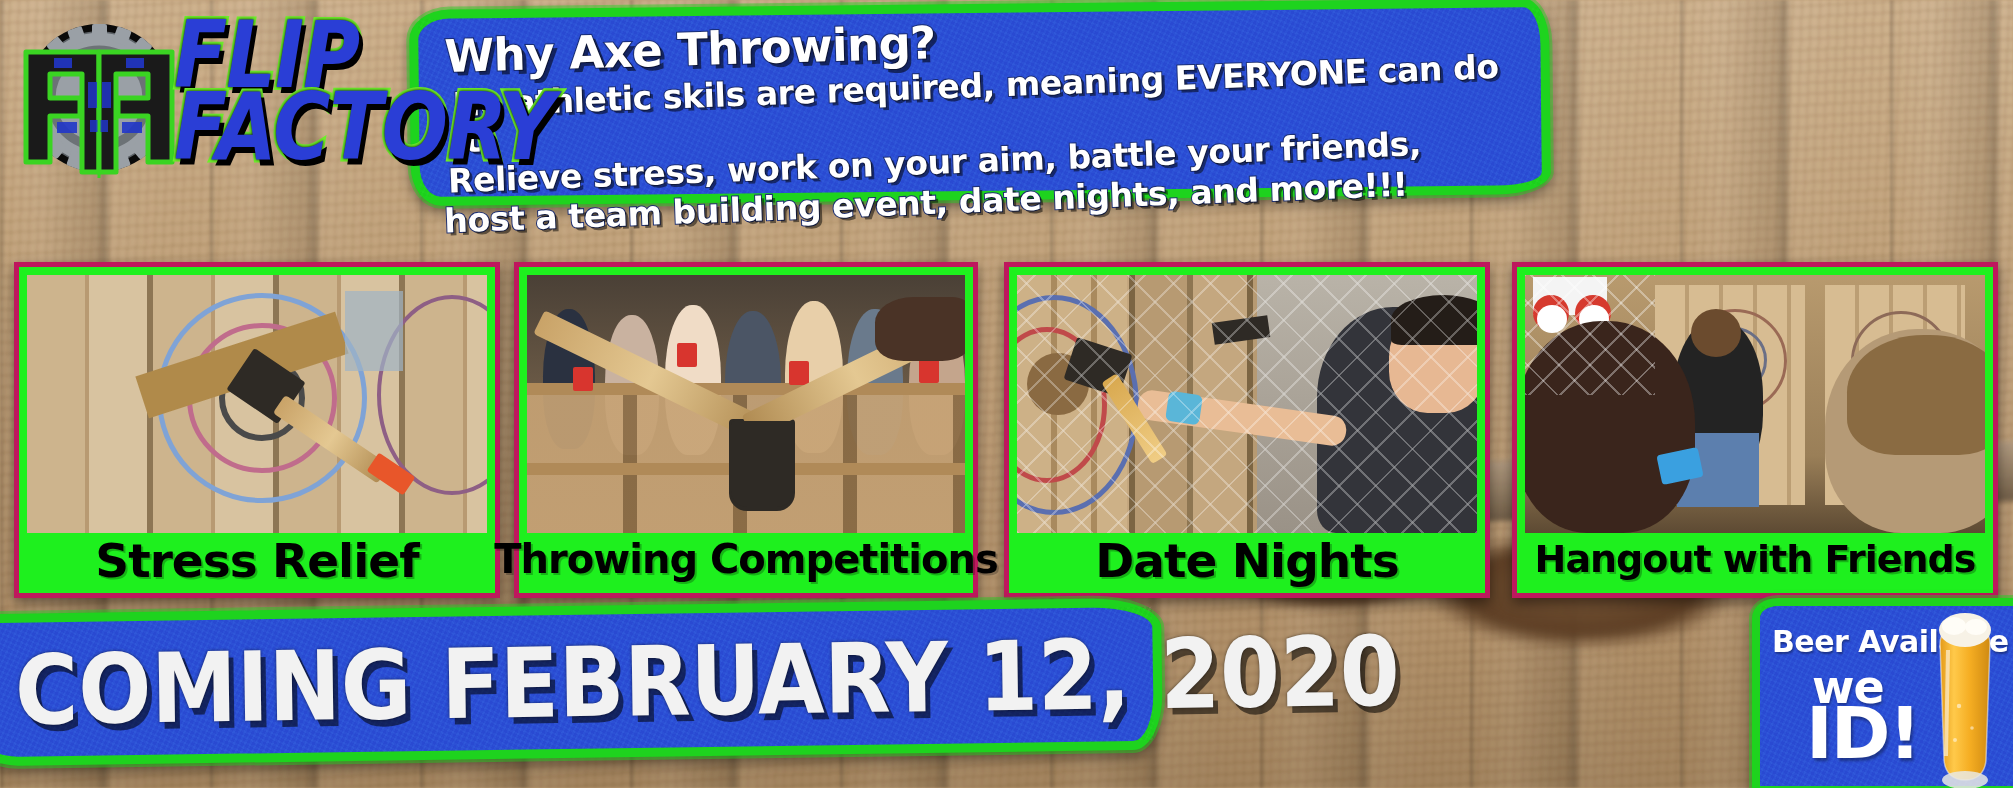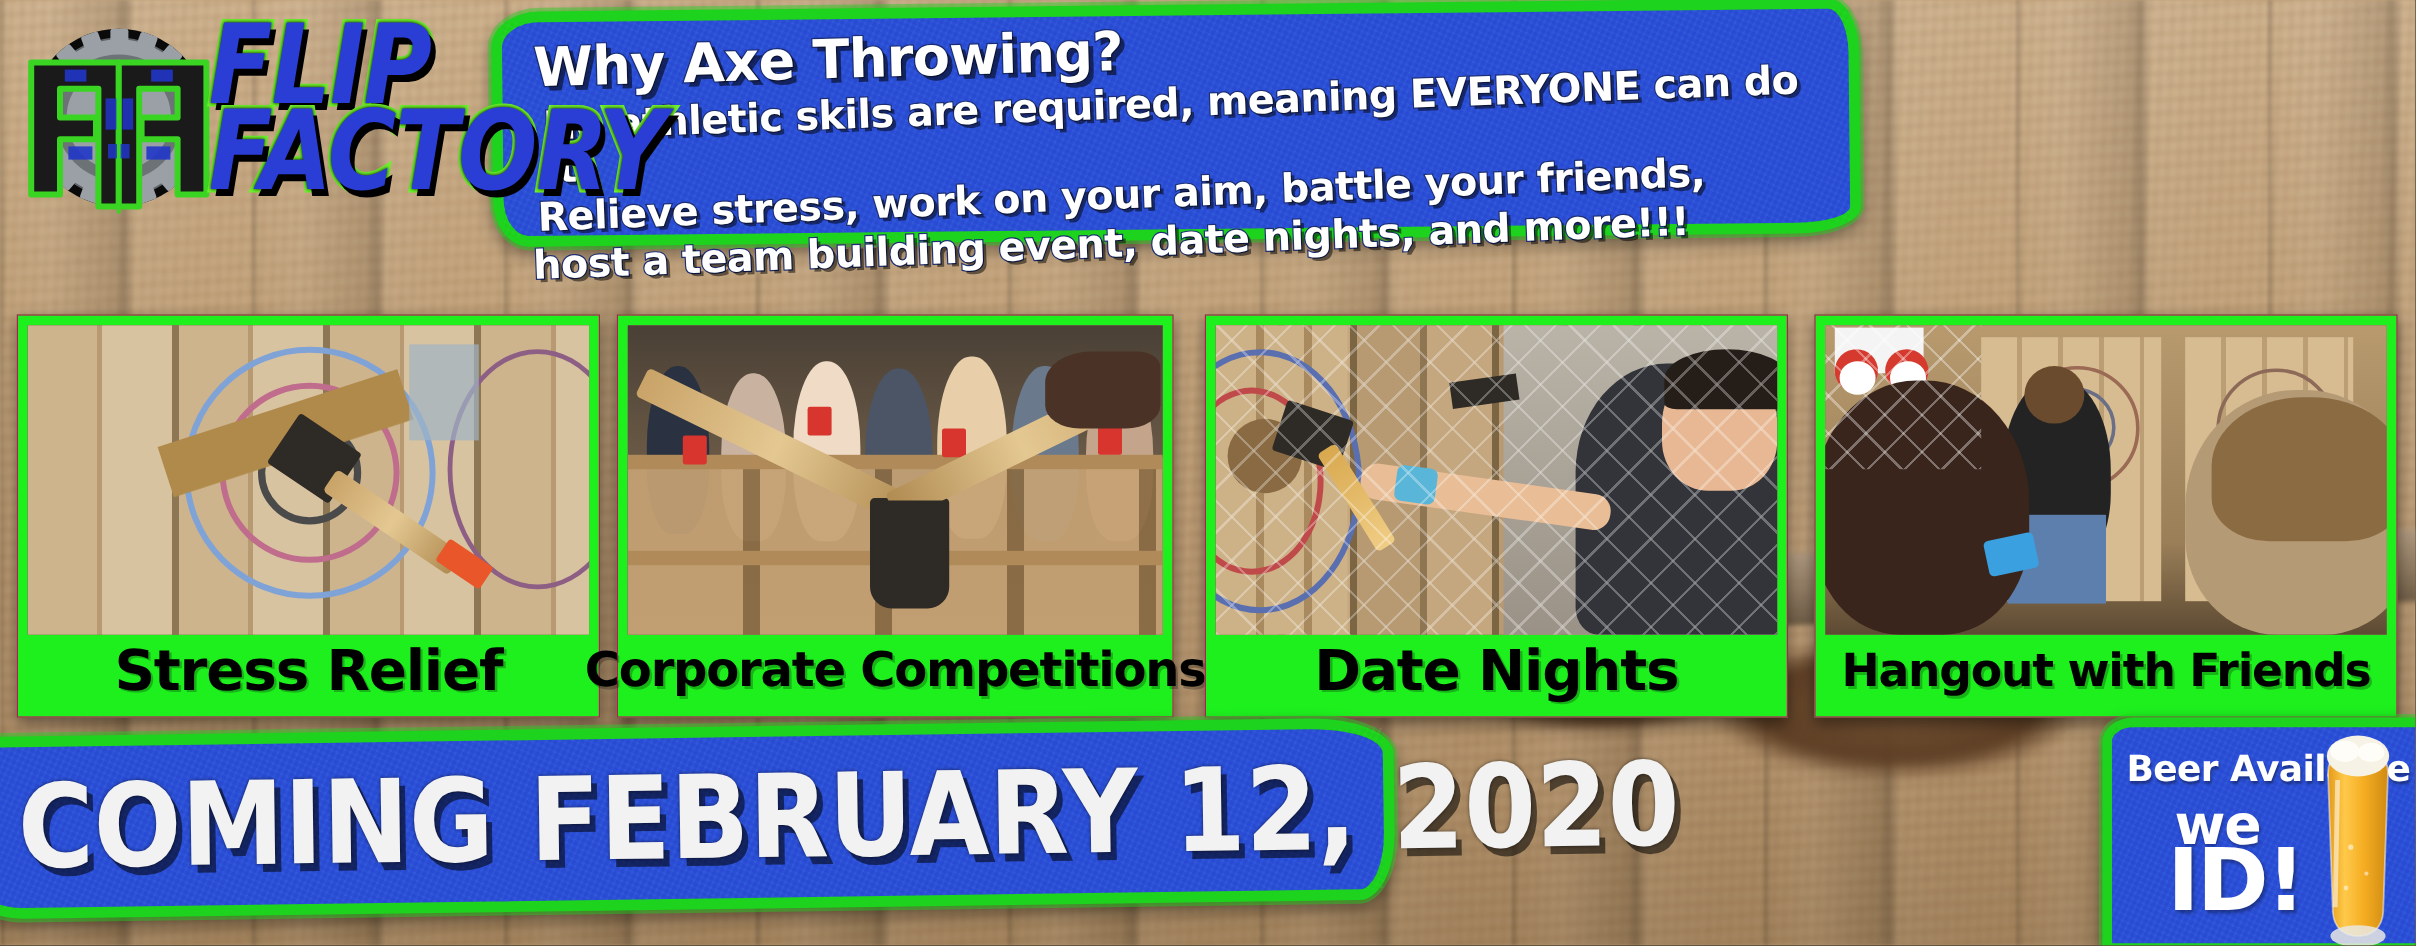--- a/index.html
+++ b/index.html
@@ -115,21 +115,21 @@
   }
   .why .l1{transform:rotate(-1.5deg) translateX(8px);}
   .why .l2{transform:rotate(-1.6deg) translateX(2px);}
   .why .l3{transform:rotate(-1.6deg) translateX(-2px);}
 
   
   .cards{position:absolute;left:0;top:262px;width:2013px;height:336px;z-index:6;}
   .card{
     position:absolute;top:0;height:336px;
     background:#1ef01e;
-    border:1px solid #be185d;
+    border:5px solid #be185d;
     box-shadow:0 5px 12px rgba(0,0,0,.45);
     padding:8px;
     display:flex;flex-direction:column;
   }
   .card .photo{
     flex:0 0 258px;width:100%;position:relative;overflow:hidden;
     background:#8b7355;
   }
   .card .cap{
     flex:1;display:flex;align-items:center;justify-content:center;
@@ -333,21 +333,21 @@
             <div class="handle" style="left:6px;top:8px;width:250px;height:26px;transform:rotate(26deg);transform-origin:left center;"></div>
             <div class="head" style="left:196px;top:118px;width:66px;height:92px;border-radius:4px 4px 18px 18px;"></div>
           </div>
           <div class="axe" style="left:186px;top:26px;width:280px;height:170px;">
             <div class="handle" style="left:250px;top:8px;width:240px;height:26px;transform:rotate(154deg);transform-origin:left center;"></div>
             <div class="head" style="left:18px;top:120px;width:62px;height:86px;border-radius:4px 4px 16px 16px;"></div>
           </div>
           <div style="position:absolute;left:348px;top:22px;width:96px;height:64px;background:#4a3326;border-radius:40% 20% 30% 30%;"></div>
         </div>
       </div>
-      <div class="cap">Corporate Competitions</div>
+      <div class="cap">Throwing Competitions</div>
     </div>
 
     <div class="card c3">
       <div class="photo">
         <div class="scene">
           <div class="boards dark"></div>
           <div style="position:absolute;left:0;top:0;width:110px;height:100%;background:repeating-linear-gradient(90deg,#cdb187 0 34px,#a98a5e 34px 40px);"></div>
           <div class="ring" style="left:-48px;top:20px;width:170px;height:220px;border-width:5px;border-color:#5a6fb0;border-radius:50%;"></div>
           <div class="ring" style="left:-30px;top:52px;width:120px;height:156px;border-width:5px;border-color:#c04a4a;border-radius:50%;"></div>
           <div style="position:absolute;left:10px;top:78px;width:62px;height:62px;background:#8a6a42;border-radius:50%;"></div>

